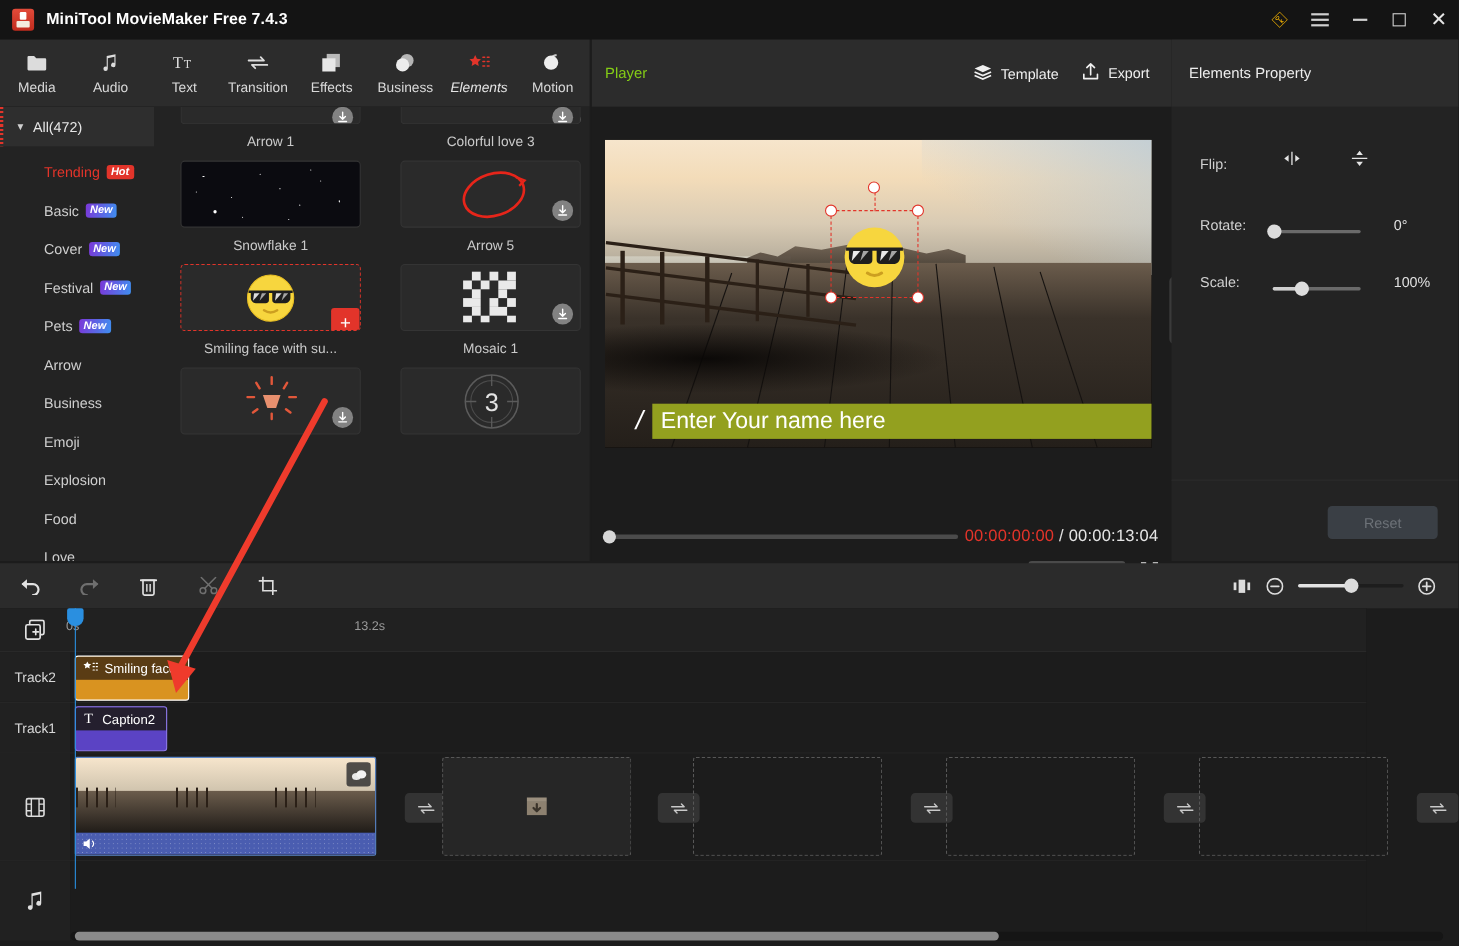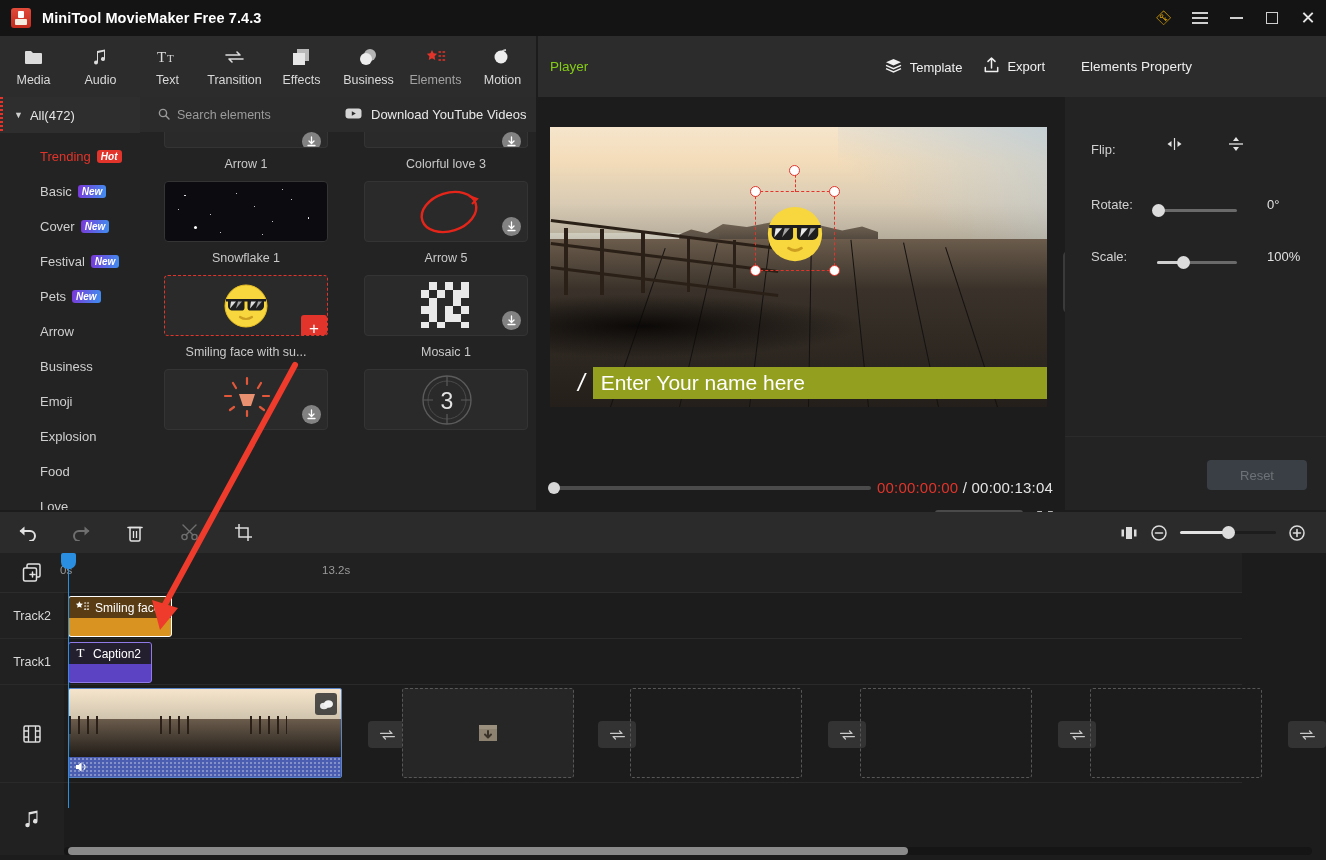--- a/index.html
+++ b/index.html
@@ -50,21 +50,21 @@
   
   .maintabs {
     position: absolute; left: 0; top: 36px; width: 536px; height: 61px;
     background: #2c2c2c; display: flex; align-items: center;
   }
   .mtab {
     width: 67px; height: 61px; display: flex; flex-direction: column;
     align-items: center; justify-content: center; gap: 6px;
     color: #d9d9d9; font-size: 12.5px; cursor: default;
   }
-  .mtab.active { color: #a3a3a3; }
+  .mtab.active { color: #e5e5e5; font-style: italic; }
   .mtab .ico { height: 20px; display:flex; align-items:center; justify-content:center; }
   .mtab svg { display: block; }
 
   
   .catbar {
     position: absolute; left: 0; top: 97px; width: 140px; height: 413px;
     background: #232323; overflow: hidden;
   }
   .catbar::before{
     content:""; position:absolute; left:0; top:0; width:3px; height:36px;
@@ -503,40 +503,20 @@
       <div class="cat-item">
         <span>Food</span>
       </div>
       <div class="cat-item">
         <span>Love</span>
       </div>
     </div>
   </div>
 
   <div class="browser">
-    <div class="search-row">
-      <div class="search-box">
-        <span>
-          <svg width="12" height="12" viewBox="0 0 12 12">
-              <circle cx="5" cy="5" r="3.6" stroke="#9b9b9b" stroke-width="1.4" fill="none"></circle>
-              <path d="M7.8 7.8L11 11" stroke="#9b9b9b" stroke-width="1.4" stroke-linecap="round"></path>
-            </svg>
-        </span>
-        <span class="search-ph">Search elements</span>
-      </div>
-      <div class="yt-box">
-        <span>
-          <svg width="17" height="13" viewBox="0 0 17 13">
-              <rect x="0.5" y="1.5" width="16" height="10" rx="3" fill="#d6d6d6"></rect>
-              <path d="M6.8 4.3l4 2.2-4 2.2z" fill="#2b2b2b"></path>
-            </svg>
-        </span>
-        <span class="yt-label">Download YouTube Videos</span>
-      </div>
-    </div>
 
     <div class="grid-wrap">
       <div class="scroll-dot"></div>
       <div class="grid">
 
         <div class="cell">
           <div class="thumb cut">
             <div class="dl-badge half">
               <svg width="11" height="11" viewBox="0 0 11 11">
                   <path d="M5.5 1v6M3 5l2.5 2.5L8 5M2 9.5h7" stroke="#fff" stroke-width="1.3" fill="none" stroke-linecap="round" stroke-linejoin="round"></path>

